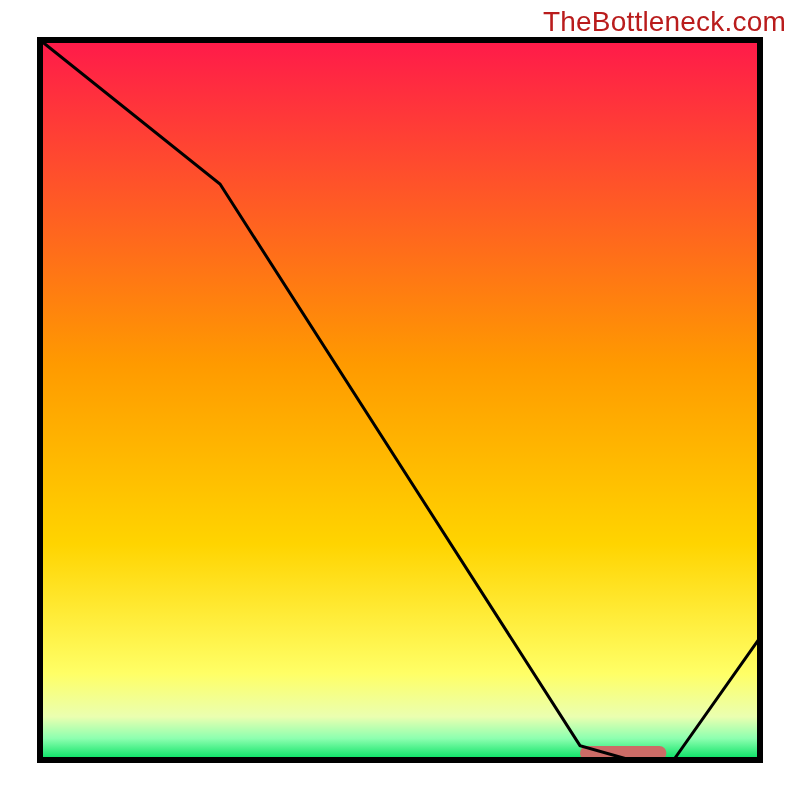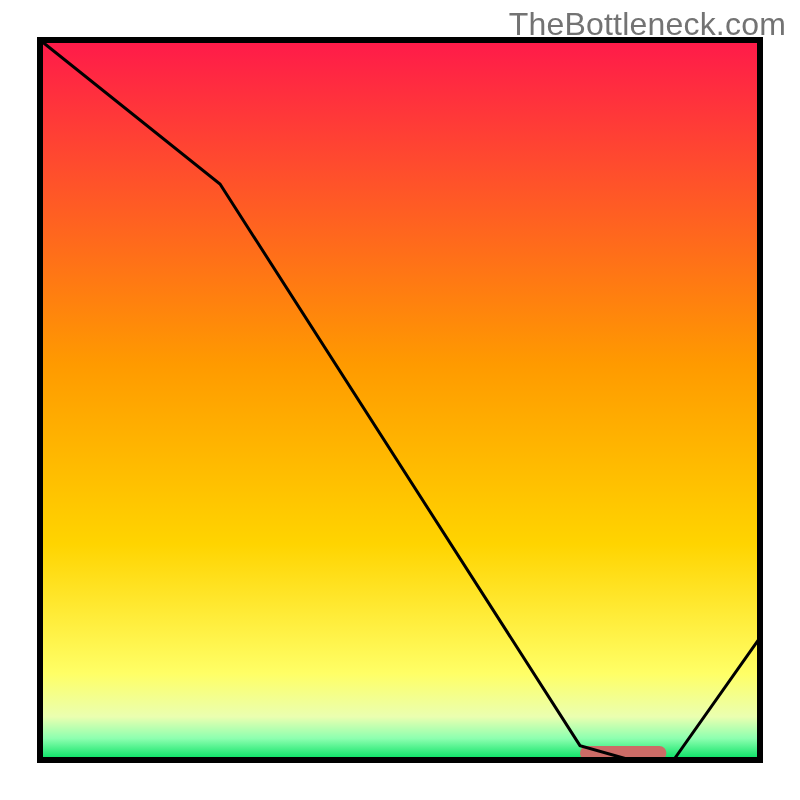--- a/index.html
+++ b/index.html
@@ -12,22 +12,22 @@
   }
   .container {
     position: relative;
     width: 800px;
     height: 800px;
   }
   .watermark {
     position: absolute;
     top: 6px;
     right: 14px;
-    font-size: 32px;
-    color: #737373;
+    font-size: 28px;
+    color: #b91c1c;
     font-weight: 400;
     letter-spacing: 0.2px;
   }
   svg {
     display: block;
   }
 </style>
 </head>
 <body>
 

